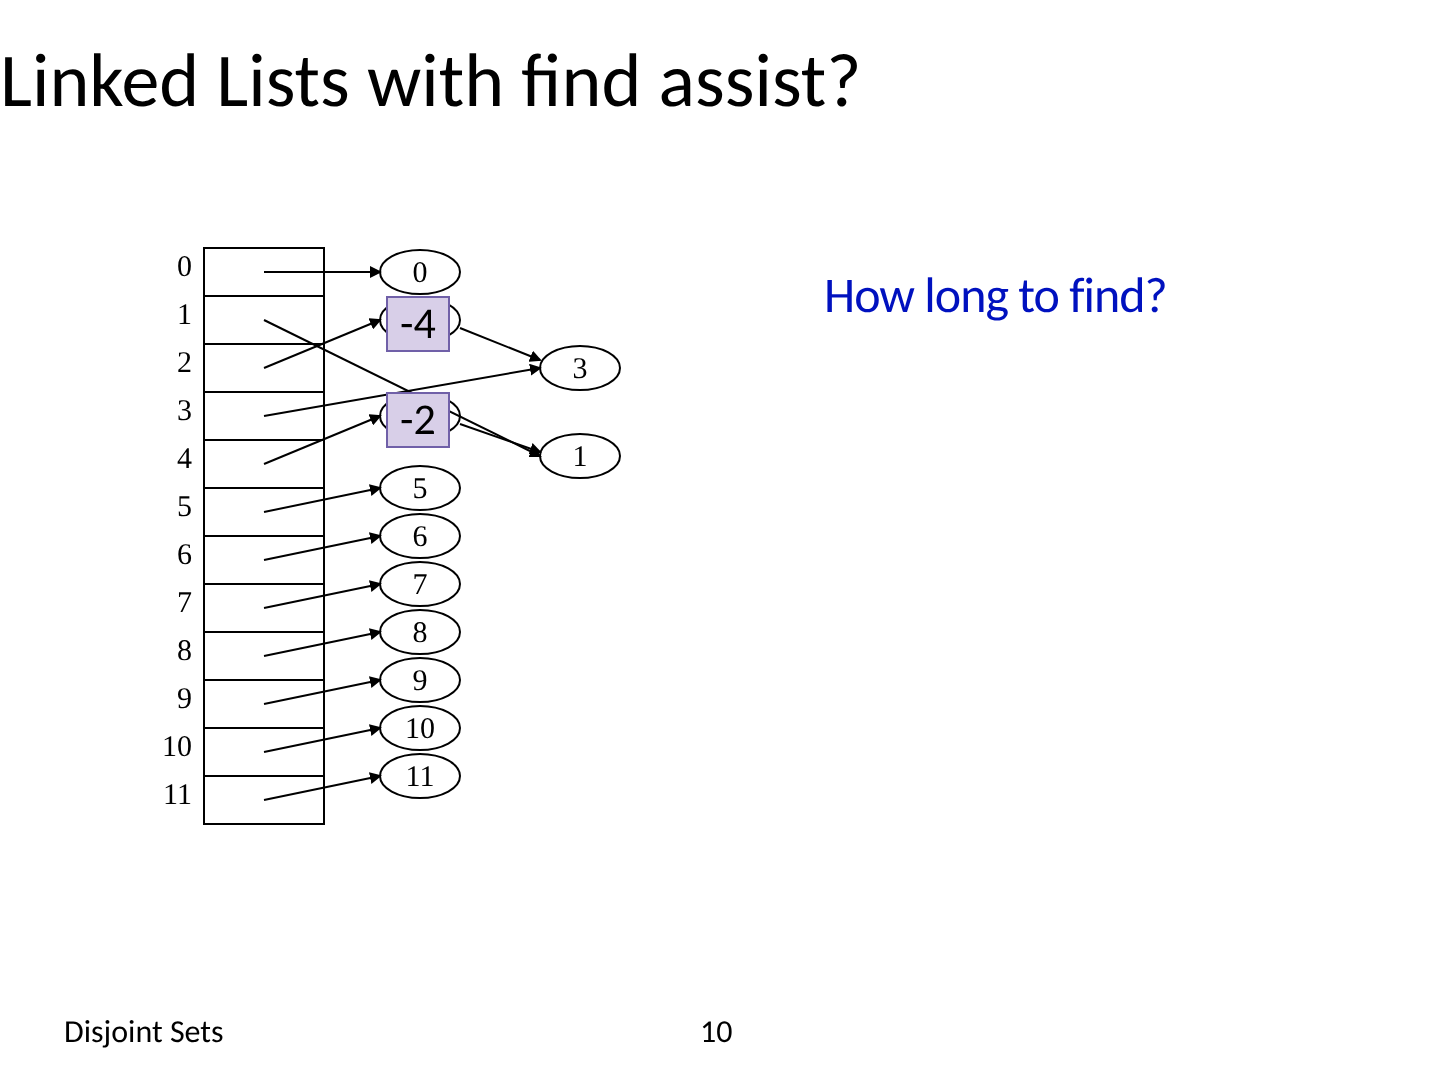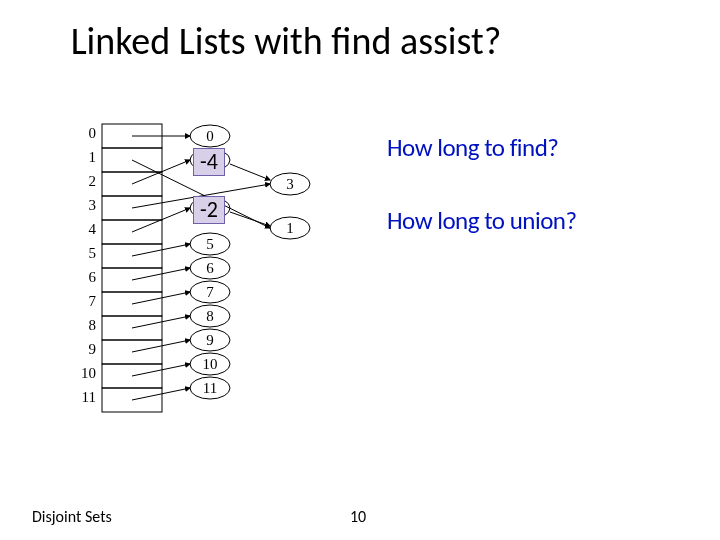--- a/index.html
+++ b/index.html
@@ -10,34 +10,33 @@
     font-family: Calibri, Arial, sans-serif;
     background: #fff;
     position: relative;
     color: #000;
   }
   .slide-title {
     position: absolute;
     top: 18px;
     left: 0;
     width: 572px;
-    text-align: center;
     font-size: 38px;
     font-weight: 400;
     color: #000;
   }
   .diagram {
     position: absolute;
     top: 118px;
     left: 70px;
   }
   .questions {
     position: absolute;
     top: 132px;
-    left: 387px;
+    left: 412px;
     font-size: 25px;
   }
   .q {
     color: #0011bf;
     margin-bottom: 42px;
     letter-spacing: -0.5px;
   }
   .footer-label {
     position: absolute;
     bottom: 14px;
@@ -156,17 +155,16 @@
     <line x1="160" y1="46" x2="200" y2="62"></line>
     <line x1="160" y1="94" x2="200" y2="108"></line>
   </g>
 </svg>
 
 <div class="overlay-annot" style="top:148px; left:193px;">-4</div>
 <div class="overlay-annot" style="top:196px; left:193px;">-2</div>
 
 <div class="questions">
   <div class="q">How long to find?</div>
-  <div class="q">How long to union?</div>
 </div>
 
 <div class="footer-label">Disjoint Sets</div>
 <div class="page-num">10</div>
 
 </body></html>

